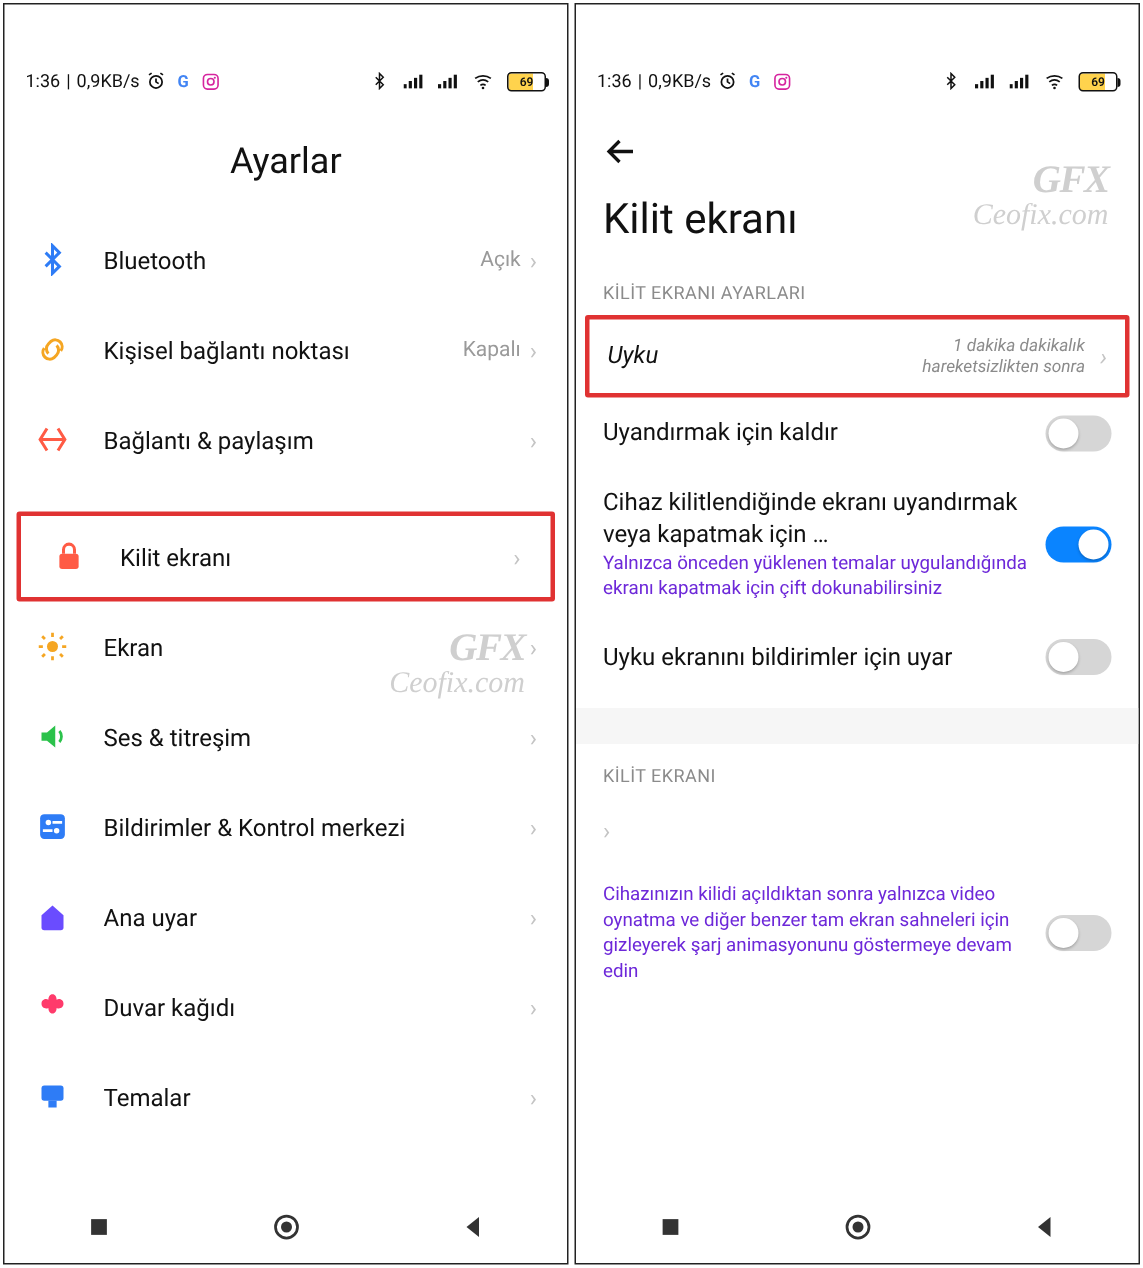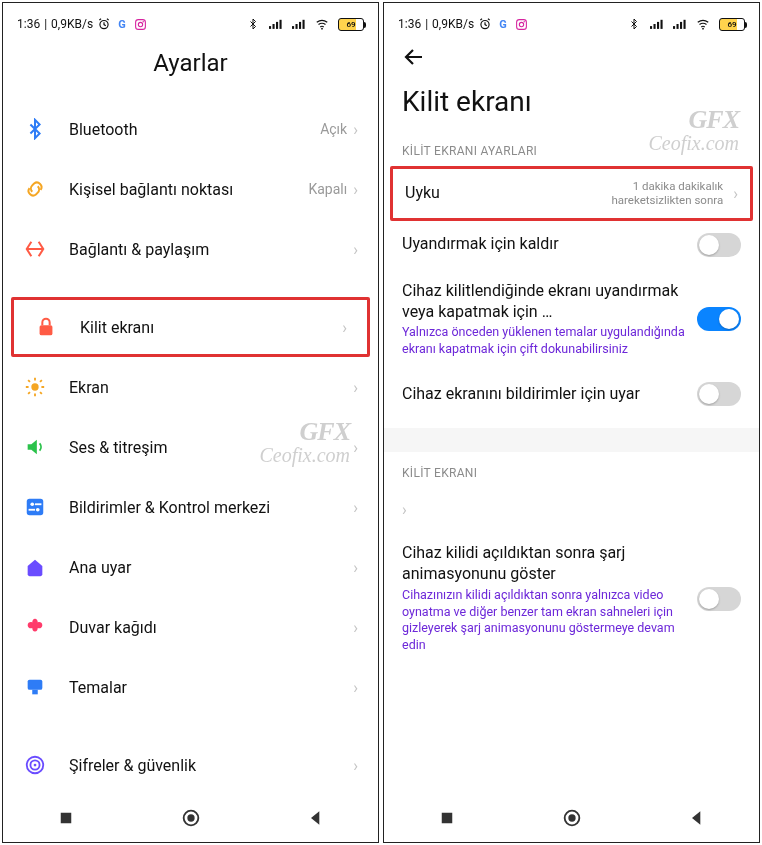--- a/index.html
+++ b/index.html
@@ -17,25 +17,26 @@
     border: 1px solid #222;
     background: #fff;
     display: flex;
     flex-direction: column;
     position: relative;
     overflow: hidden;
   }
   .statusbar {
     height: 28px;
     display: flex;
-    align-items: flex-end;
+    align-items: flex-start;
     padding: 0 14px;
     font-size: 12px;
     color: #111;
     justify-content: space-between;
+    margin-top: 44px;
   }
   .sb-left { display:flex; align-items:center; gap:4px; }
   .sb-right { display:flex; align-items:center; gap:9px; }
   .icn { width:14px; height:14px; display:inline-flex; align-items:center; justify-content:center; }
   .battery {
     width:26px; height:13px; border:1px solid #111; border-radius:3px; position:relative;
     background:linear-gradient(to right,#ffd34d 0%,#ffd34d 69%,#fff 69%);
     display:flex;align-items:center;justify-content:center;font-size:8px;font-weight:600;
   }
   .battery::after { content:""; position:absolute; right:-3px; top:3px; width:2px; height:6px; background:#111; border-radius:0 2px 2px 0;}
@@ -71,21 +72,21 @@
   .item .rval { font-size:11.5px; color:#8b8b8b; text-align:right; line-height:1.25; max-width:120px;}
   .toggle {
     width:44px; height:24px; border-radius:14px; background:#d6d6d6; position:relative; flex-shrink:0;
   }
   .toggle::after{
     content:""; position:absolute; width:20px; height:20px; background:#fff; border-radius:50%;
     top:2px; left:2px; box-shadow:0 1px 2px rgba(0,0,0,.25);
   }
   .toggle.on{ background:#0a84ff;}
   .toggle.on::after{ left:22px;}
-  .hl2 { border:3px solid #e03232; margin:0 6px; border-radius:2px;}
+  .hl2 { border:3px solid #e03232; margin:0 6px; border-radius:2px;font-style:italic;}
   .hl2 .item{padding:10px 12px;}
   .watermark {
     position:absolute; color:#cfcfcf; font-style:italic; font-family:Georgia,serif;
     font-size:20px; pointer-events:none; text-align:right; line-height:1;margin-top:16px;
   }
   .watermark .g { font-size:26px; font-weight:700; letter-spacing:-1px;}
   .bigsep { height:24px; background:#f6f6f6; margin:10px 0;}
 </style>
 </head>
 <body>
@@ -406,36 +407,35 @@
   <div class="item">
     <div class="textcol">
       <div class="t1">Cihaz kilitlendiğinde ekranı uyandırmak veya kapatmak için …</div>
       <div class="t2">Yalnızca önceden yüklenen temalar uygulandığında ekranı kapatmak için çift dokunabilirsiniz</div>
     </div>
     <div class="toggle on"></div>
   </div>
 
   <div class="item">
     <div class="textcol">
-      <div class="t1">Cihaz ekranını bildirimler için uyar</div>
+      <div class="t1">Uyku ekranını bildirimler için uyar</div>
     </div>
     <div class="toggle"></div>
   </div>
 
   <div class="bigsep"></div>
 
   <div class="section-h">KİLİT EKRANI</div>
 
   <div class="item">
     <span class="chev">›</span>
   </div>
 
   <div class="item">
     <div class="textcol">
-      <div class="t1">Cihaz kilidi açıldıktan sonra şarj animasyonunu göster</div>
       <div class="t2">Cihazınızın kilidi açıldıktan sonra yalnızca video oynatma ve diğer benzer tam ekran sahneleri için gizleyerek şarj animasyonunu göstermeye devam edin</div>
     </div>
     <div class="toggle"></div>
   </div>
 
   <div style="flex:1"></div>
 
   <div class="navbar">
     <span class="navbtn">
       <svg viewBox="0 0 24 24" width="18" height="18">

